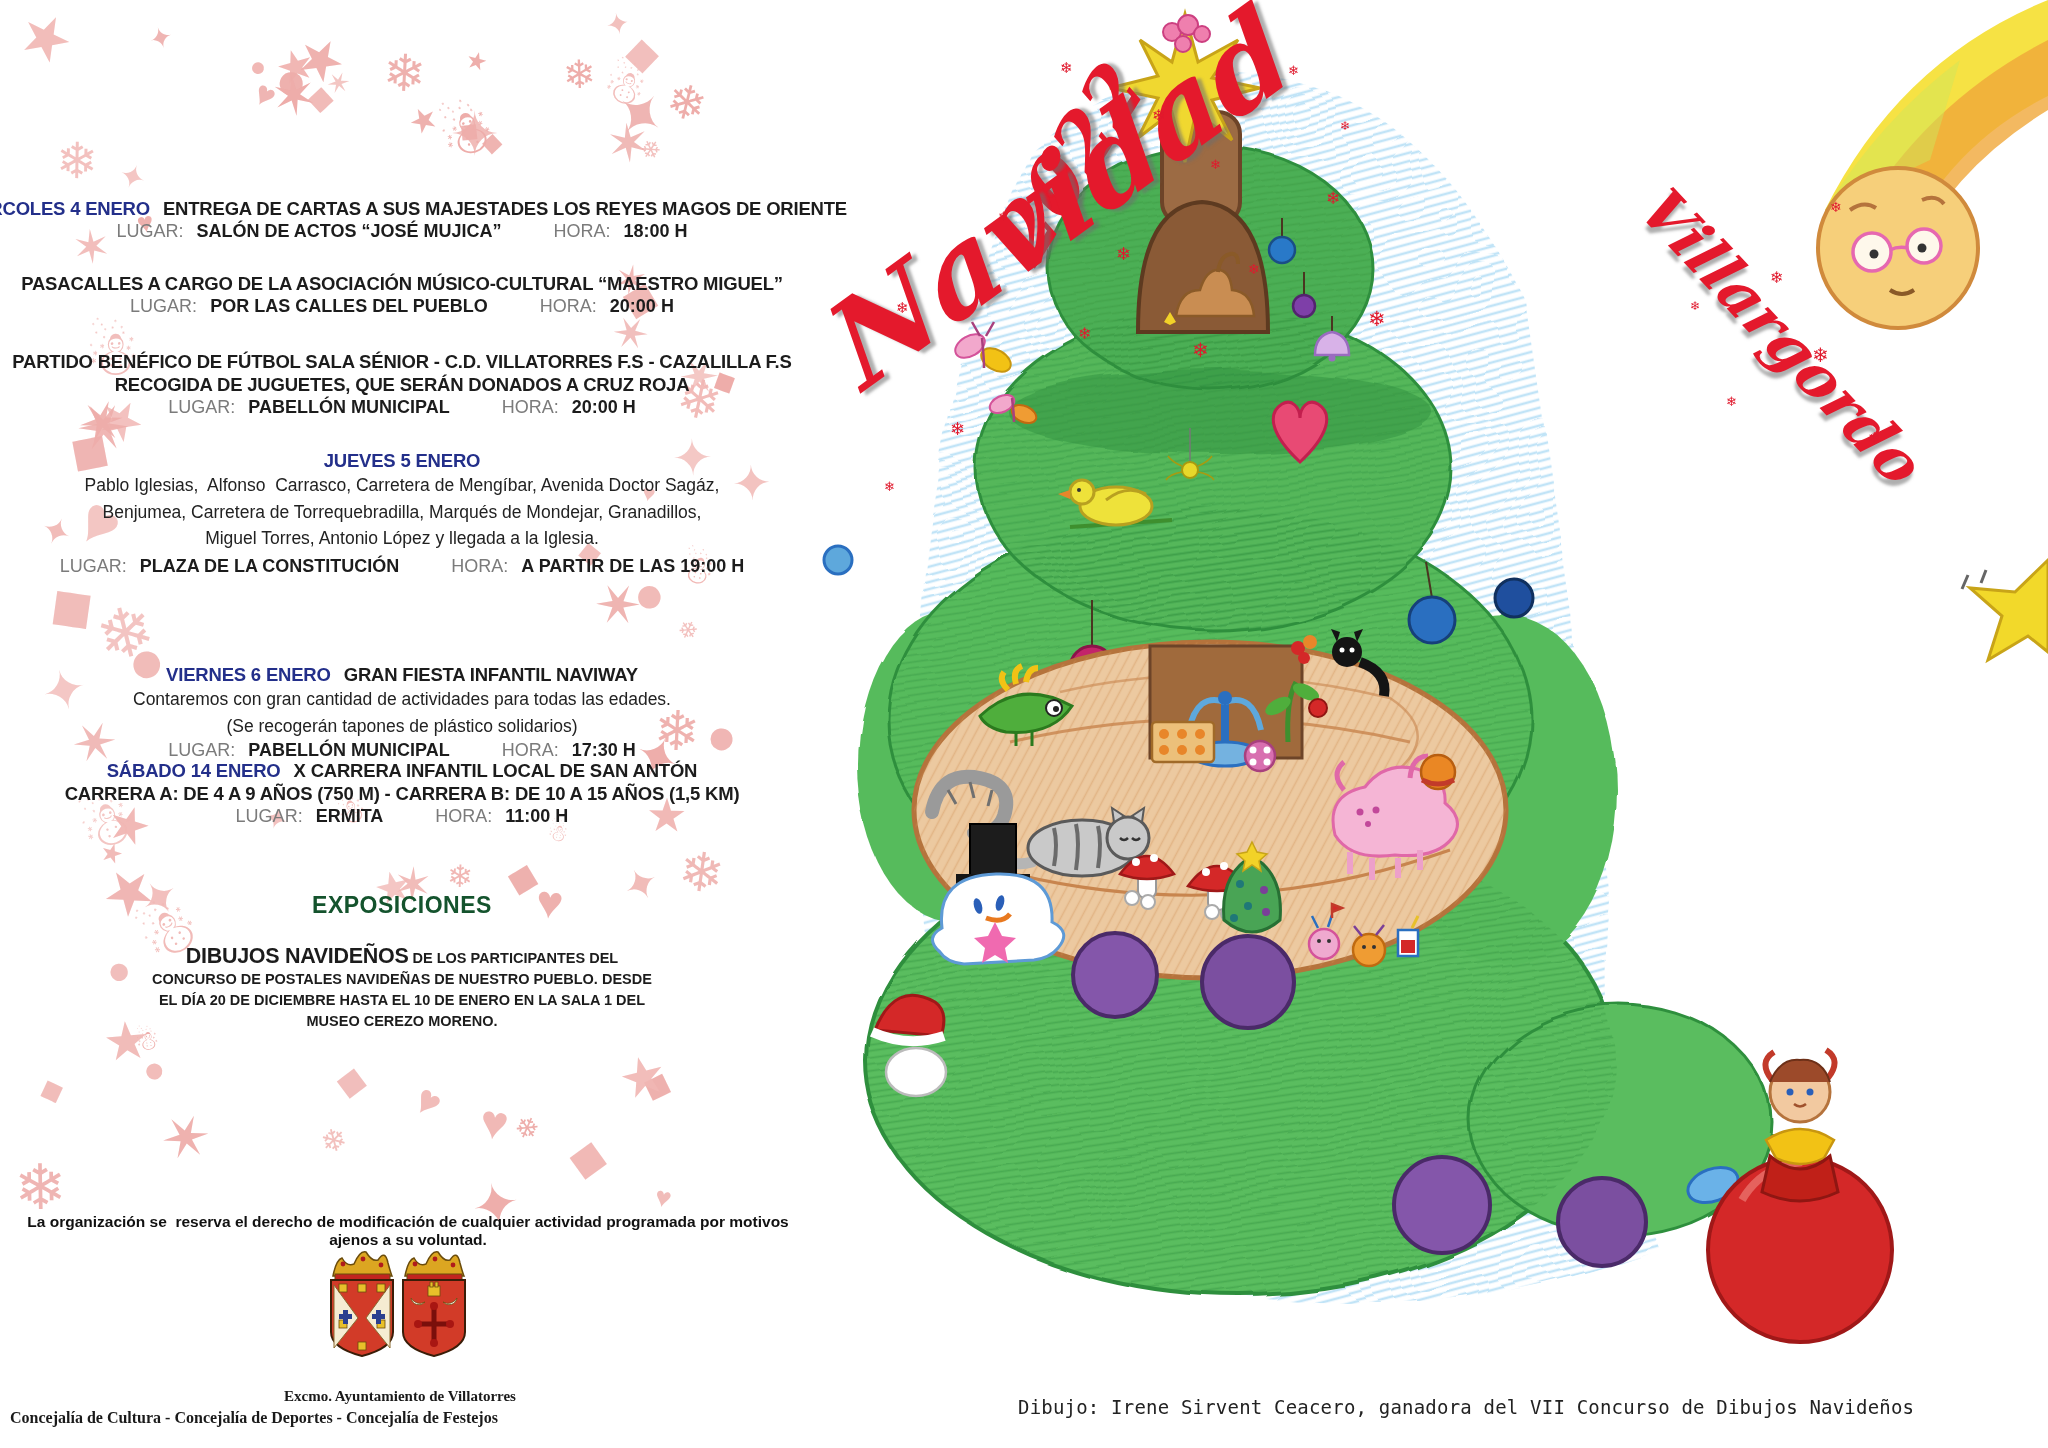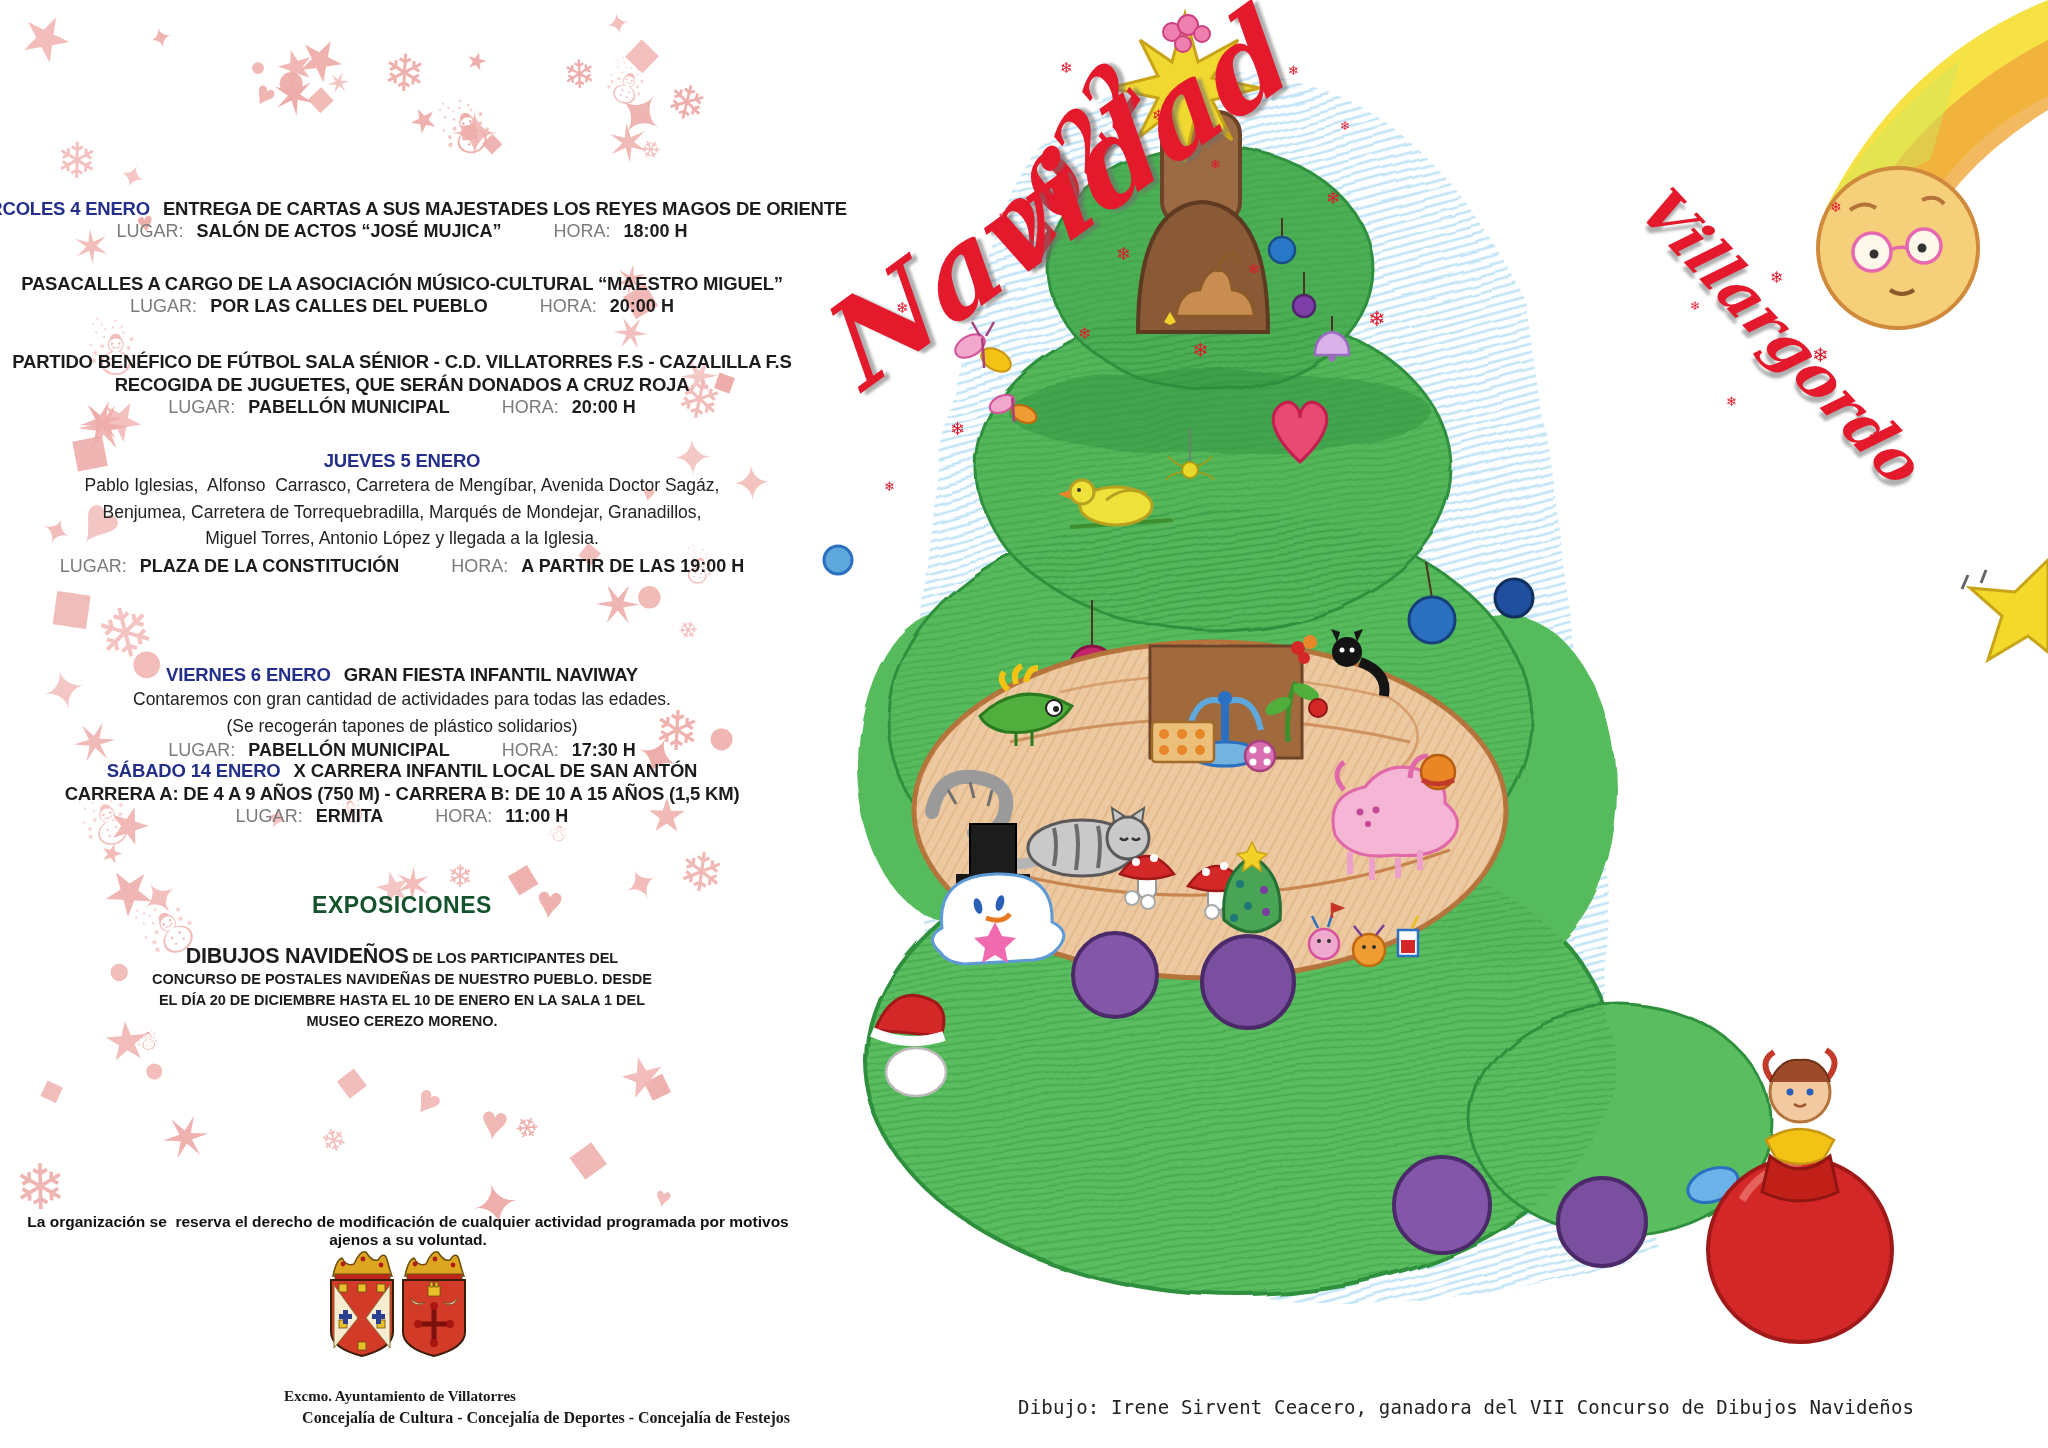--- a/index.html
+++ b/index.html
@@ -25,21 +25,21 @@
   .expo-head{position:absolute;left:0;width:788px;text-align:center;color:#14532d;
              font-weight:700;font-size:23px;letter-spacing:0.5px;}
   .expo-para{position:absolute;left:144px;width:500px;text-align:center;color:#1c1c1c;
              font-weight:700;line-height:21px;font-size:14.5px;}
   .expo-lead{font-size:21.5px;letter-spacing:-0.3px;}
   .disclaimer{position:absolute;left:10px;width:780px;text-align:center;color:#111;
               font-weight:700;font-size:15.5px;}
   .crest{position:absolute;left:297px;top:1248px;}
   .footer-org{position:absolute;left:10px;top:1388px;width:780px;text-align:center;
               font-family:"Liberation Serif",serif;font-weight:700;font-size:15px;color:#1a1a1a;}
-  .footer-dept{position:absolute;left:10px;top:1409px;width:780px;text-align:right;
+  .footer-dept{position:absolute;left:10px;top:1409px;width:780px;text-align:left;
               font-family:"Liberation Serif",serif;font-weight:700;font-size:16px;color:#1a1a1a;}
   
   .script{position:absolute;font-family:"DejaVu Serif",serif;font-style:italic;font-weight:700;
           color:#e4192c;text-align:center;text-shadow:4px 5px 3px rgba(110,110,110,0.55);
           pointer-events:none;}
   .year{left:140px;top:118px;width:220px;font-size:76px;transform:rotate(-58deg) skewX(-6deg);}
   .navidad{left:-30px;top:128px;width:540px;font-size:118px;transform:rotate(-36deg) skewX(-6deg);}
   .villargordo{left:742px;top:302px;width:440px;font-size:60px;transform:rotate(47deg) skewX(-6deg);}
   #flakesLayer span{position:absolute;color:#e0192d;line-height:1;user-select:none;}
   .caption{position:absolute;left:198px;top:1396px;font-family:"DejaVu Sans Mono",monospace;

